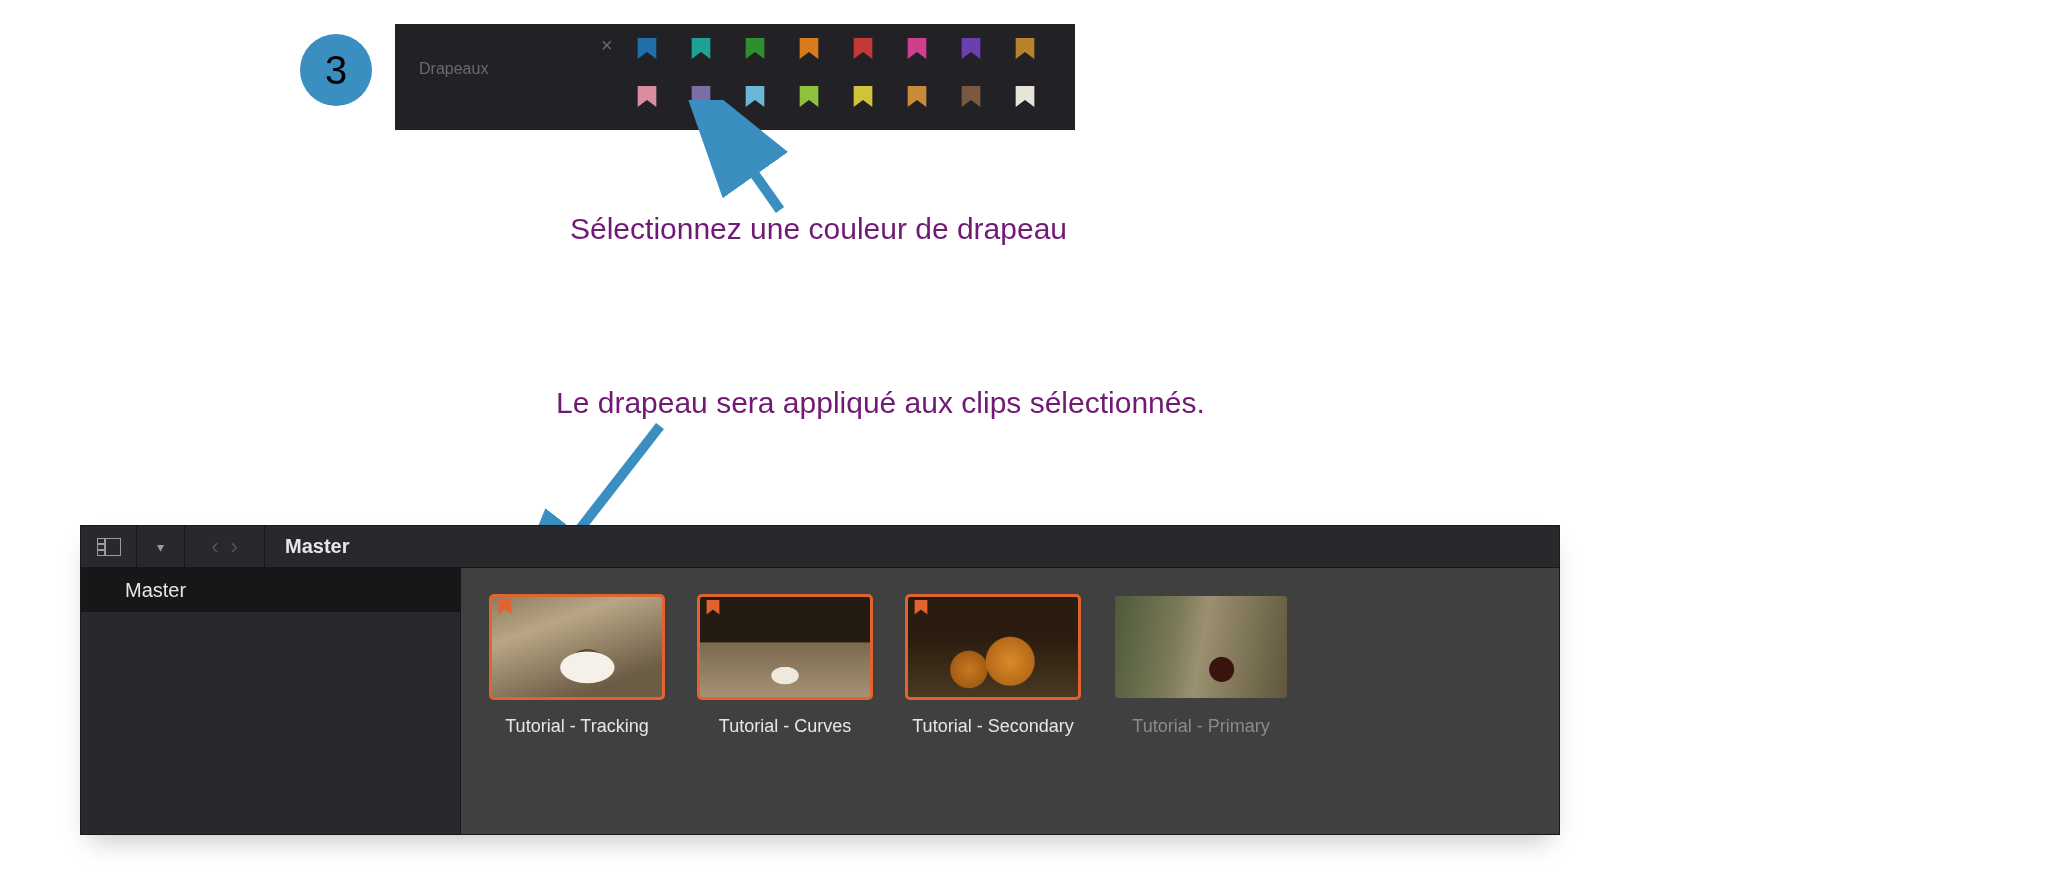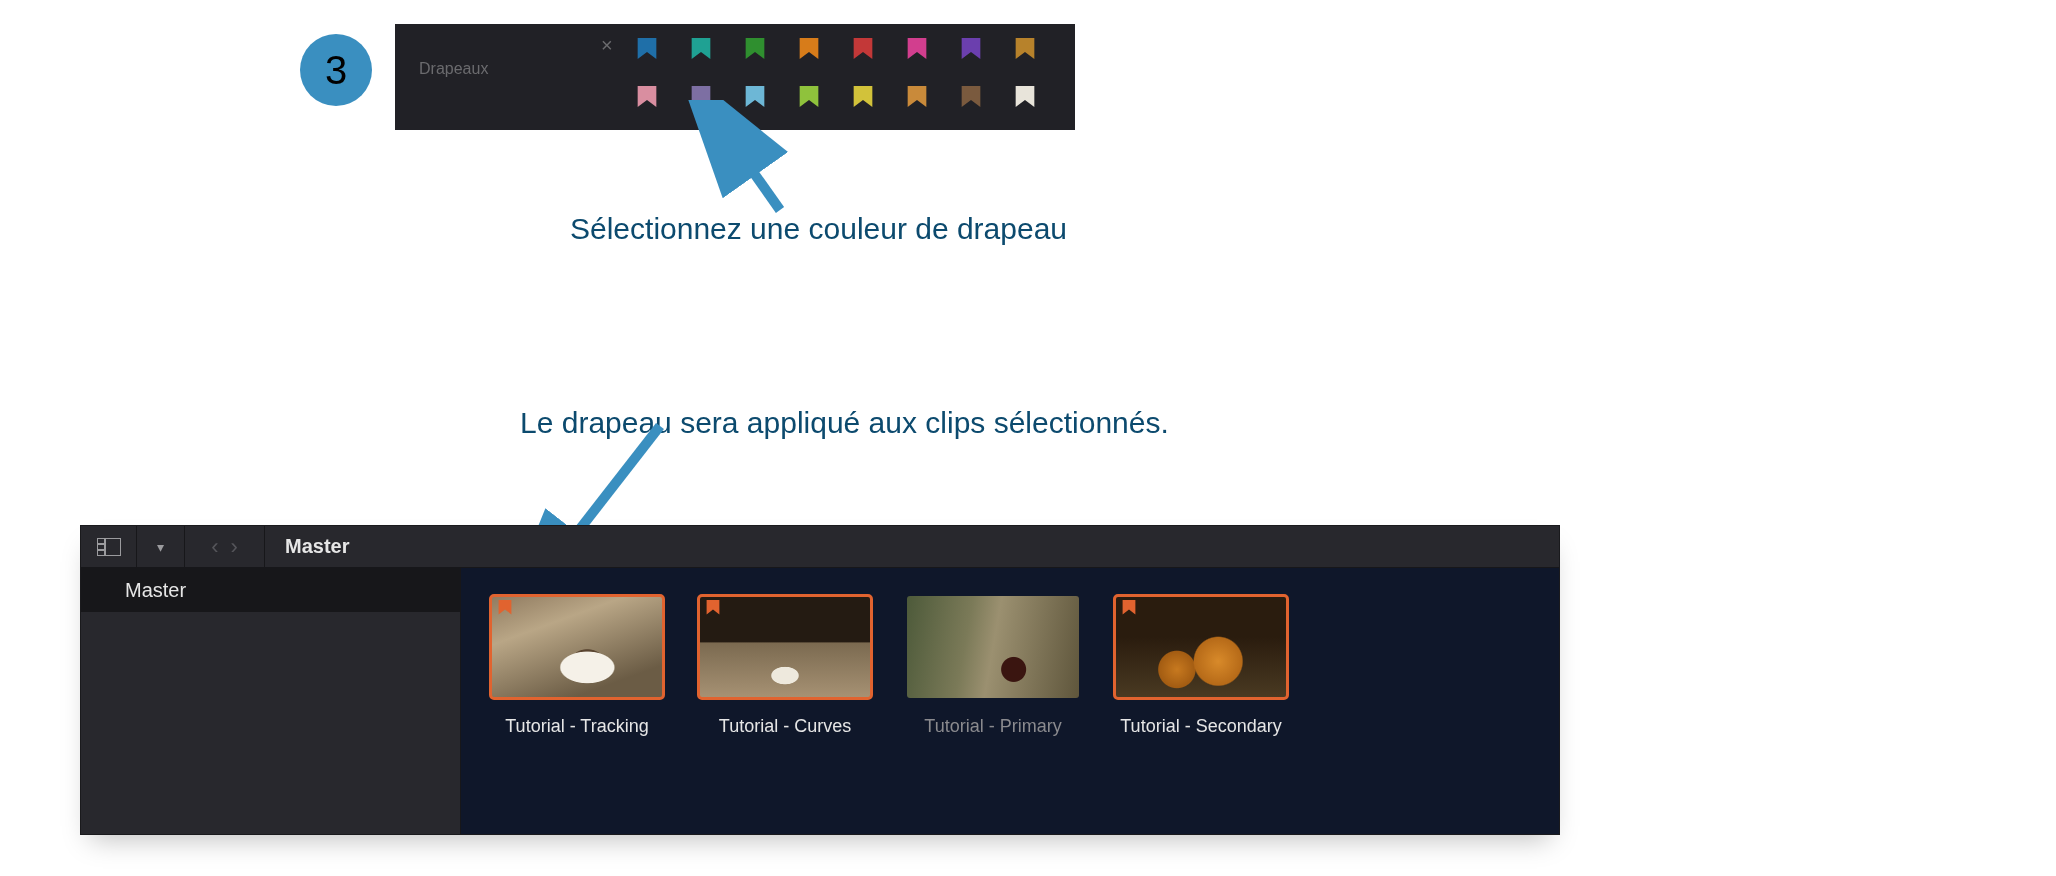--- a/index.html
+++ b/index.html
@@ -67,21 +67,21 @@
   .flag-icon svg { width: 100%; height: 100%; display: block; }
 
   
   .arrow {
     position: absolute;
     pointer-events: none;
   }
   .annotation {
     position: absolute;
     font-size: 30px;
-    color: #0c4a6e;
+    color: #701a75;
     font-weight: 400;
   }
 
   
   .pool-panel {
     position: absolute;
     left: 80px;
     top: 525px;
     width: 1480px;
     height: 310px;
@@ -128,21 +128,21 @@
     height: 44px;
     display: flex;
     align-items: center;
     padding-left: 44px;
     font-size: 20px;
     color: #e6e6e6;
     background: #17171a;
   }
   .pool-content {
     flex: 1;
-    background: #0f172a;
+    background: #404040;
     display: flex;
     gap: 36px;
     padding: 28px 30px 16px 30px;
   }
   .clip {
     display: flex;
     flex-direction: column;
     align-items: center;
   }
   .thumb {
@@ -299,21 +299,21 @@
 <svg class="arrow" style="left:660px; top:100px; width:140px; height:120px;" viewBox="0 0 140 120">
   <defs>
     <marker id="ah1" markerWidth="14" markerHeight="14" refX="7" refY="4" orient="auto">
       <polygon points="0,0 14,4 0,8" fill="#3a8fc0"></polygon>
     </marker>
   </defs>
   <line x1="120" y1="110" x2="55" y2="18" stroke="#3a8fc0" stroke-width="10" marker-end="url(#ah1)"></line>
 </svg>
 <div class="annotation" style="left:570px; top:212px;">Sélectionnez une couleur de drapeau</div>
 
-<div class="annotation" style="left:520px; top:386px;margin-top:20px;">Le drapeau sera appliqué aux clips sélectionnés.</div>
+<div class="annotation" style="left:556px; top:386px;">Le drapeau sera appliqué aux clips sélectionnés.</div>
 <svg class="arrow" style="left:486px; top:412px; width:200px; height:200px;" viewBox="0 0 200 200">
   <defs>
     <marker id="ah2" markerWidth="14" markerHeight="14" refX="7" refY="4" orient="auto">
       <polygon points="0,0 14,4 0,8" fill="#3a8fc0"></polygon>
     </marker>
   </defs>
   <line x1="174" y1="14" x2="48" y2="176" stroke="#3a8fc0" stroke-width="10" marker-end="url(#ah2)"></line>
 </svg>
 
 <div class="step-badge" style="left:252px; top:680px;">
@@ -356,26 +356,26 @@
         </div>
         <div class="clip">
           <div class="thumb sc-cafe selected">
             <div class="thumb-flag"><svg viewBox="0 0 20 24">
                 <path d="M2 0 H18 V18 L10 12 L2 18 Z" fill="#e1632f"></path>
               </svg></div>
           </div>
           <div class="clip-label">Tutorial - Curves</div>
         </div>
         <div class="clip">
-          <div class="thumb sc-moto"></div>
-          <div class="clip-label dim">Tutorial - Primary</div>
-        </div>
-        <div class="clip">
           <div class="thumb sc-pumpkin selected">
             <div class="thumb-flag"><svg viewBox="0 0 20 24">
                 <path d="M2 0 H18 V18 L10 12 L2 18 Z" fill="#e1632f"></path>
               </svg></div>
           </div>
           <div class="clip-label">Tutorial - Secondary</div>
         </div>
+        <div class="clip">
+          <div class="thumb sc-moto"></div>
+          <div class="clip-label dim">Tutorial - Primary</div>
+        </div>
       </div>
   </div>
 </div>
 
 </body></html>

